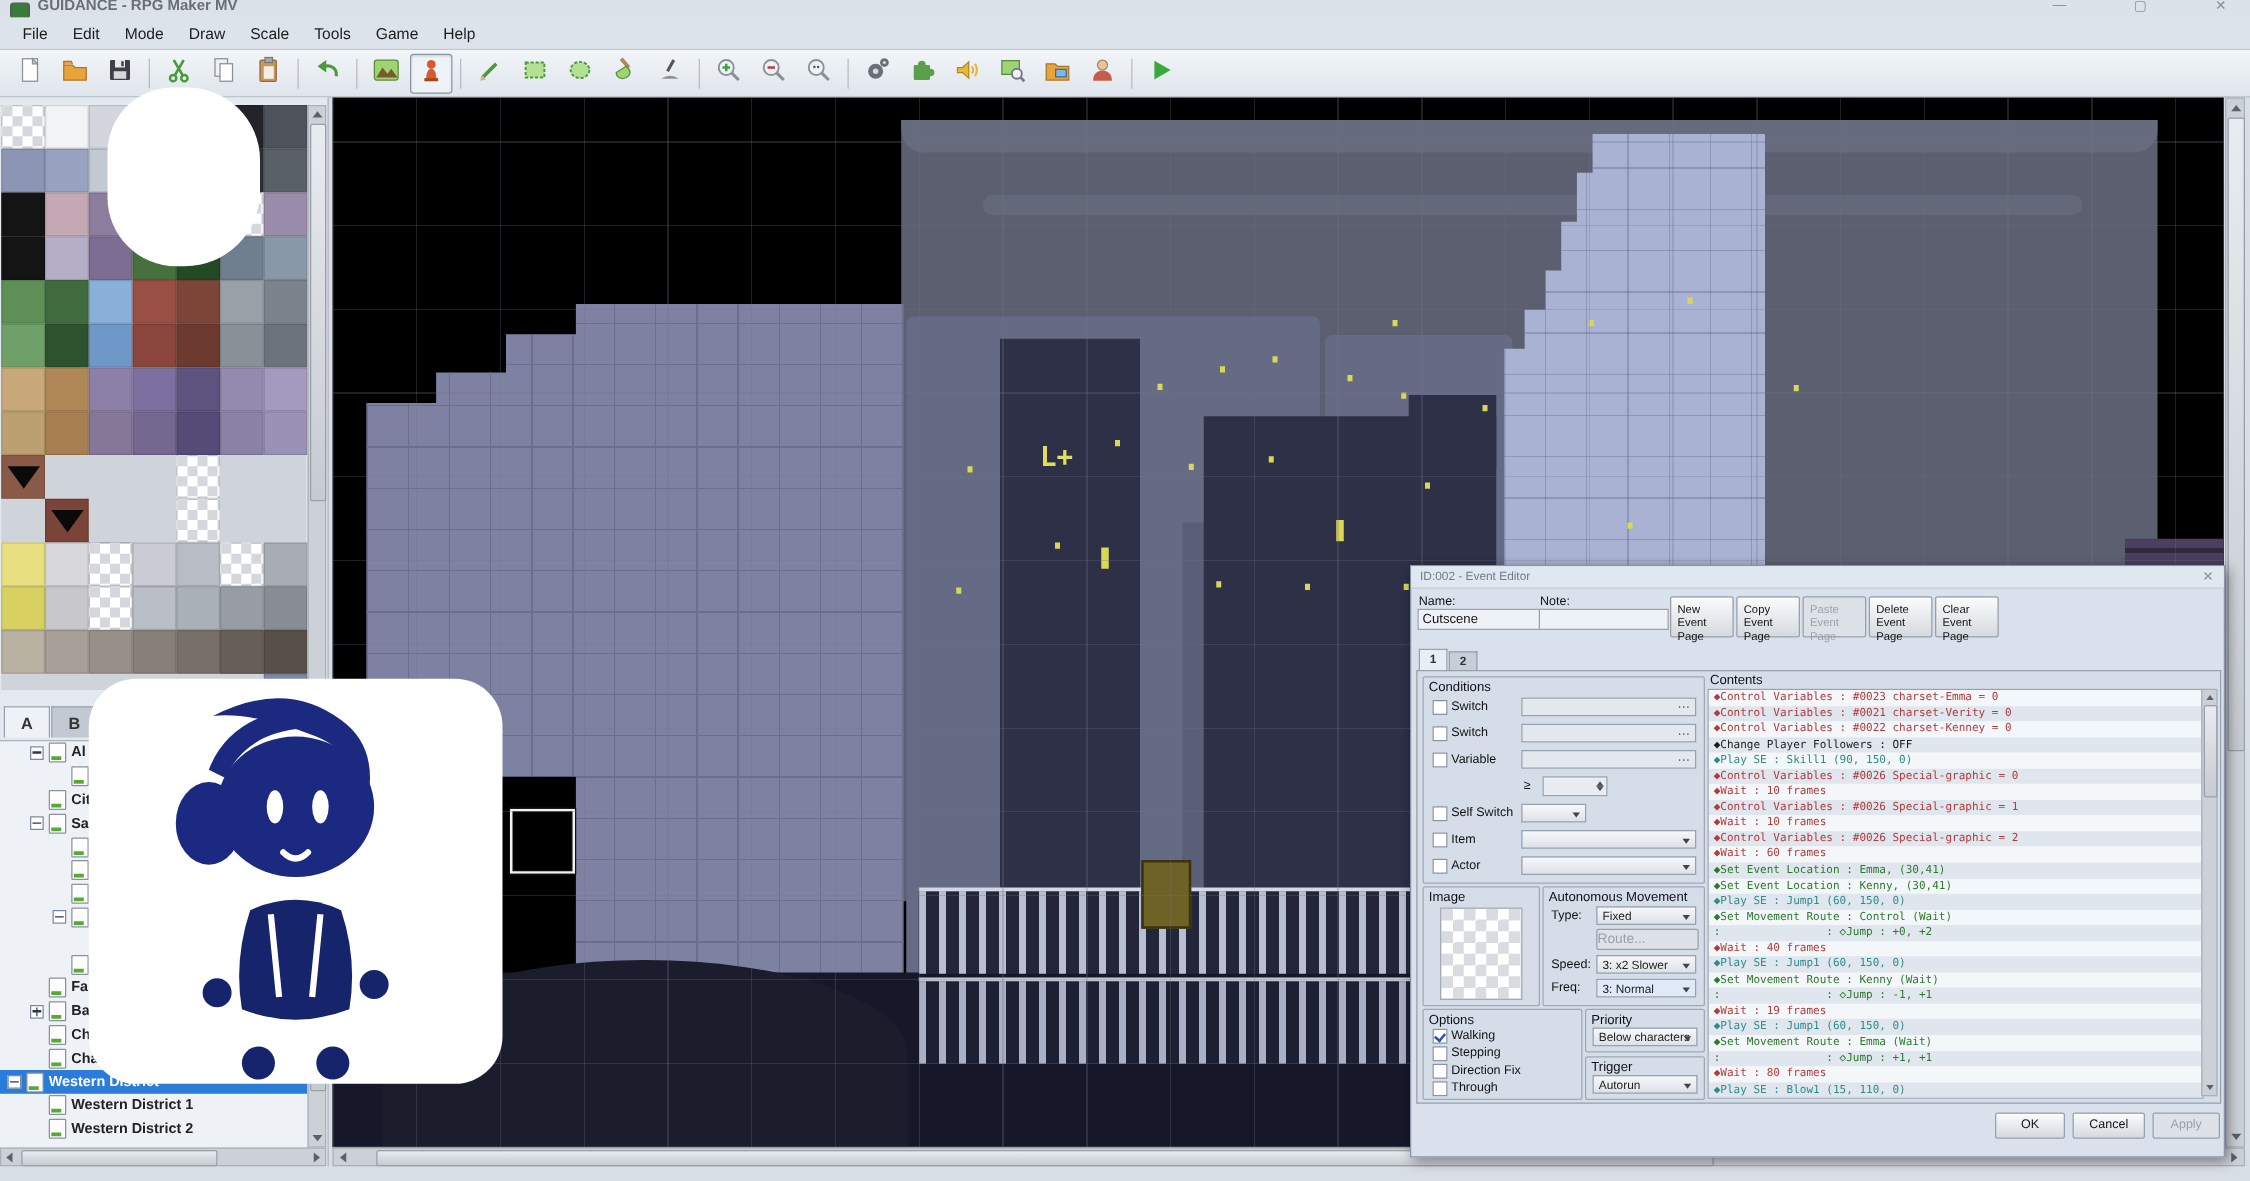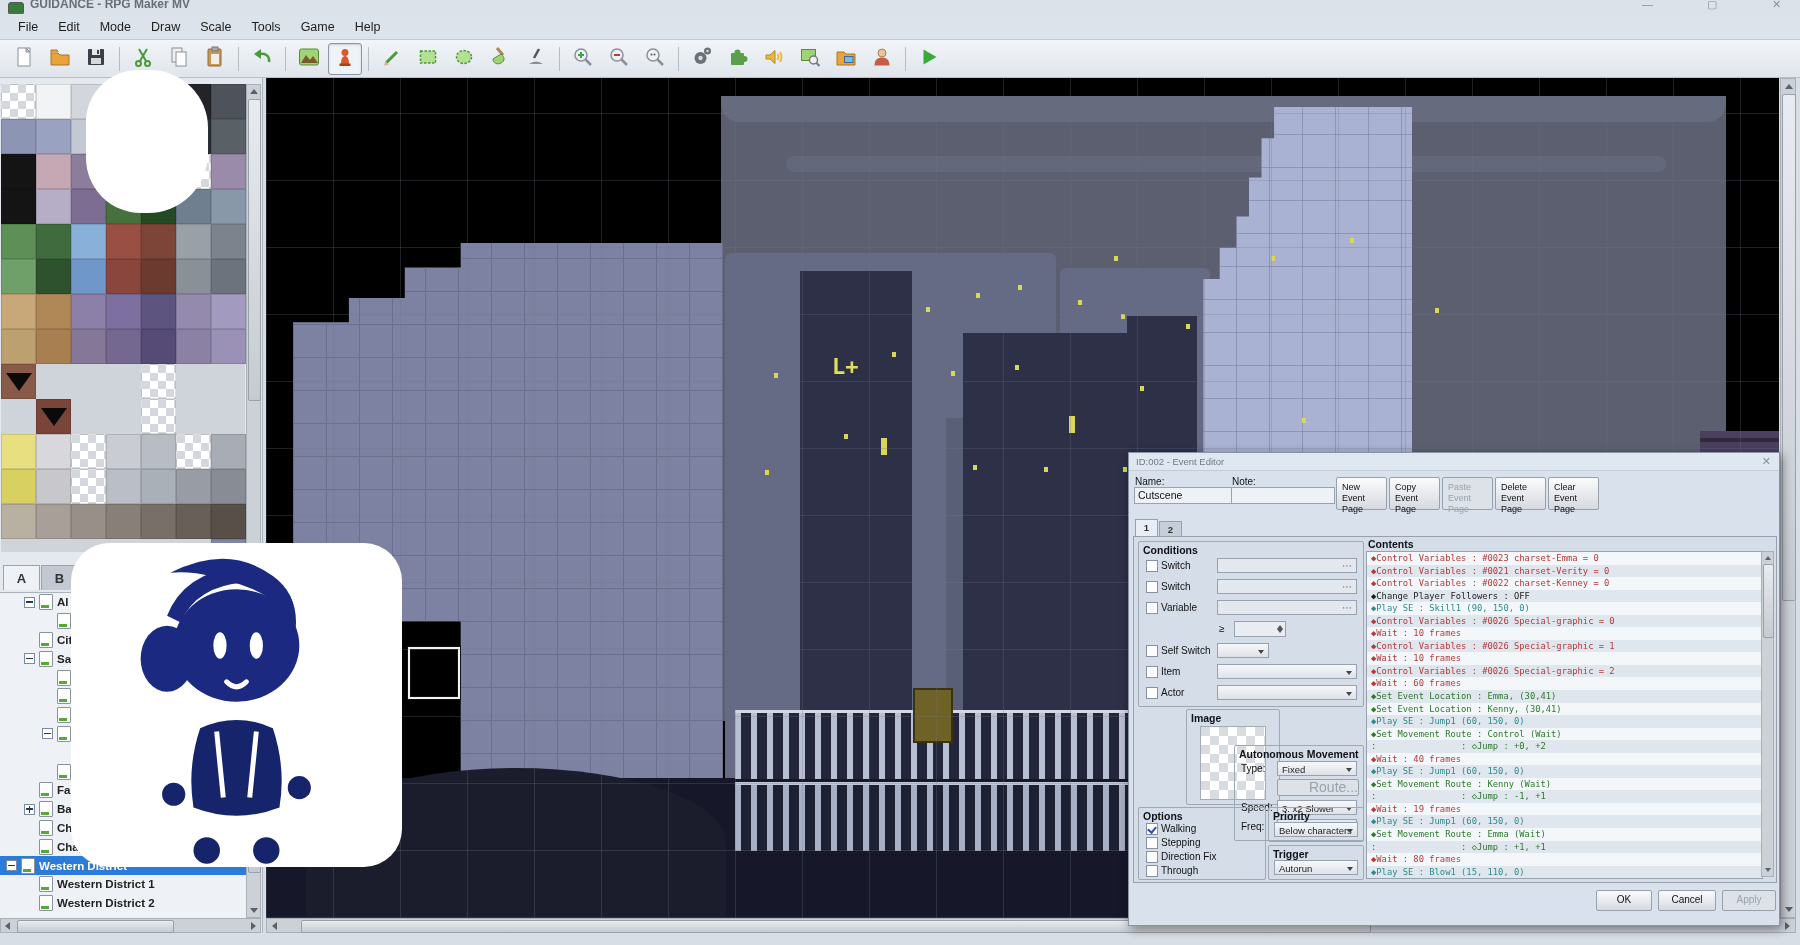--- a/index.html
+++ b/index.html
@@ -61,34 +61,34 @@
   .lbl{position:absolute;font-size:10px;color:#111;}
   .input{position:absolute;height:15px;background:#eef1f5;border:1px solid #98a2b0;font-size:10.5px;padding:0 3px;line-height:15px;color:#111;}
   .pagebtn{position:absolute;top:24px;width:51px;height:33px;background:linear-gradient(#fafbfc,#d5dae0);
            border:1px solid #97a0ab;border-radius:2px;font-size:9px;line-height:11px;padding:4px 0 0 5px;box-sizing:border-box;color:#111;}
   .pagebtn.disabled{color:#9aa2ac;background:#dde2e8;}
   .dtab{position:absolute;top:68px;height:15px;width:21px;border:1px solid #97a0ab;border-bottom:none;text-align:center;
         font-size:9.5px;font-weight:bold;background:#c6cfd9;color:#333;line-height:15px;}
   .dtab.active{background:#e8eef5;height:17px;top:66px;}
   #dlg-page{position:absolute;left:4px;top:83px;width:642px;height:345px;border:1px solid #97a0ab;background:#d4dde8;}
   .grp{position:absolute;border:1px solid #9fa9b5;border-radius:2px;}
-  .grp-t{position:absolute;left:4px;top:2px;font-weight:bold;font-size:10.5px;color:#101018;}
+  .grp-t{position:absolute;left:4px;top:2px;font-weight:normal;font-size:10.5px;color:#101018;}
   .cb{position:absolute;width:10px;height:10px;background:#fdfdfd;border:1px solid #8892a0;}
   .cb.on::after{content:"";position:absolute;left:2px;top:0.5px;width:4px;height:6px;border:solid #2d4fb0;border-width:0 2px 2px 0;transform:rotate(40deg);}
   .combo{position:absolute;height:15px;background:linear-gradient(#f6f8fa,#dde2e8);border:1px solid #98a2ae;
          font-size:9.5px;line-height:15px;padding:0 14px 0 4px;color:#222;box-sizing:border-box;white-space:nowrap;overflow:hidden;}
   .combo::after{content:"";position:absolute;right:4px;top:6px;border-left:3.5px solid transparent;border-right:3.5px solid transparent;border-top:4px solid #444;}
   .combo.lit{background:#dfe9f8;}
   .fielddots{position:absolute;height:15px;background:#e3e8ee;border:1px solid #98a2ae;box-sizing:border-box;}
   .fielddots::after{content:"⋯";position:absolute;right:4px;top:1px;color:#667;font-size:10px;}
   .spin{position:absolute;height:16px;background:#e9edf2;border:1px solid #98a2ae;box-sizing:border-box;}
   .spin::after{content:"";position:absolute;right:2px;top:3px;border-left:3px solid transparent;border-right:3px solid transparent;border-bottom:4px solid #555;}
   .spin::before{content:"";position:absolute;right:2px;bottom:3px;border-left:3px solid transparent;border-right:3px solid transparent;border-top:4px solid #555;}
   .smallbtn{position:absolute;height:15px;background:linear-gradient(#fafbfc,#d5dae0);border:1px solid #97a0ab;border-radius:2px;
-            font-size:14px;text-align:right;line-height:15px;color:#111;}
+            font-size:11px;text-align:left;line-height:15px;color:#111;}
   .smallbtn.disabled{color:#9aa2ac;background:#dde2e8;}
   #imgbox{position:absolute;background-image:conic-gradient(#ffffff 25%,#d8dbe0 0 50%,#ffffff 0 75%,#d8dbe0 0);background-size:18px 18px;border:1px solid #a3abb6;}
   #contents-list{position:absolute;background:#f4f7f9;border:1px solid #98a2ae;overflow:hidden;}
   .crow{height:12.55px;font-family:"DejaVu Sans Mono",monospace;font-size:8.8px;line-height:12.5px;white-space:pre;padding-left:4px;}
   .crow:nth-child(even){background:#dfe6ed;}
   .c-red{color:#b53a3a;} .c-teal{color:#2e8b8b;} .c-green{color:#2c7a2c;} .c-black{color:#1c1c1c;}
   .okbtn{position:absolute;top:437px;height:19px;background:linear-gradient(#fafbfc,#d5dae0);border:1px solid #97a0ab;border-radius:2px;
          font-size:10px;text-align:center;line-height:18px;color:#111;}
   .okbtn.disabled{color:#9aa2ac;background:#dde2e8;}
   
@@ -611,26 +611,26 @@
         <div class="lbl" style="left:22px;top:103px;">Self Switch</div>
         <div class="combo" style="left:78px;top:101px;width:52px;"></div>
         <div class="cb" style="left:7px;top:124px;"></div>
         <div class="lbl" style="left:22px;top:124px;">Item</div>
         <div class="combo" style="left:78px;top:122px;width:140px;"></div>
         <div class="cb" style="left:7px;top:145px;"></div>
         <div class="lbl" style="left:22px;top:145px;">Actor</div>
         <div class="combo" style="left:78px;top:143px;width:140px;"></div>
       </div>
 
-      <div class="grp" style="left:4px;top:172px;width:92px;height:94px;margin-left:48px;">
+      <div class="grp" style="left:4px;top:172px;width:92px;height:94px;">
         <div class="grp-t">Image</div>
         <div id="imgbox" style="left:13px;top:16px;width:64px;height:72px;"></div>
       </div>
 
-      <div class="grp" style="left:100px;top:172px;width:128px;height:94px;margin-top:36px;">
+      <div class="grp" style="left:100px;top:172px;width:128px;height:94px;">
         <div class="grp-t">Autonomous Movement</div>
         <div class="lbl" style="left:6px;top:17px;">Type:</div>
         <div class="combo" style="left:42px;top:15px;width:80px;">Fixed</div>
         <div class="smallbtn disabled" style="left:42px;top:33px;width:80px;">Route...</div>
         <div class="lbl" style="left:6px;top:56px;">Speed:</div>
         <div class="combo" style="left:42px;top:54px;width:80px;">3: x2 Slower</div>
         <div class="lbl" style="left:6px;top:75px;">Freq:</div>
         <div class="combo lit" style="left:42px;top:73px;width:80px;">3: Normal</div>
       </div>
 

